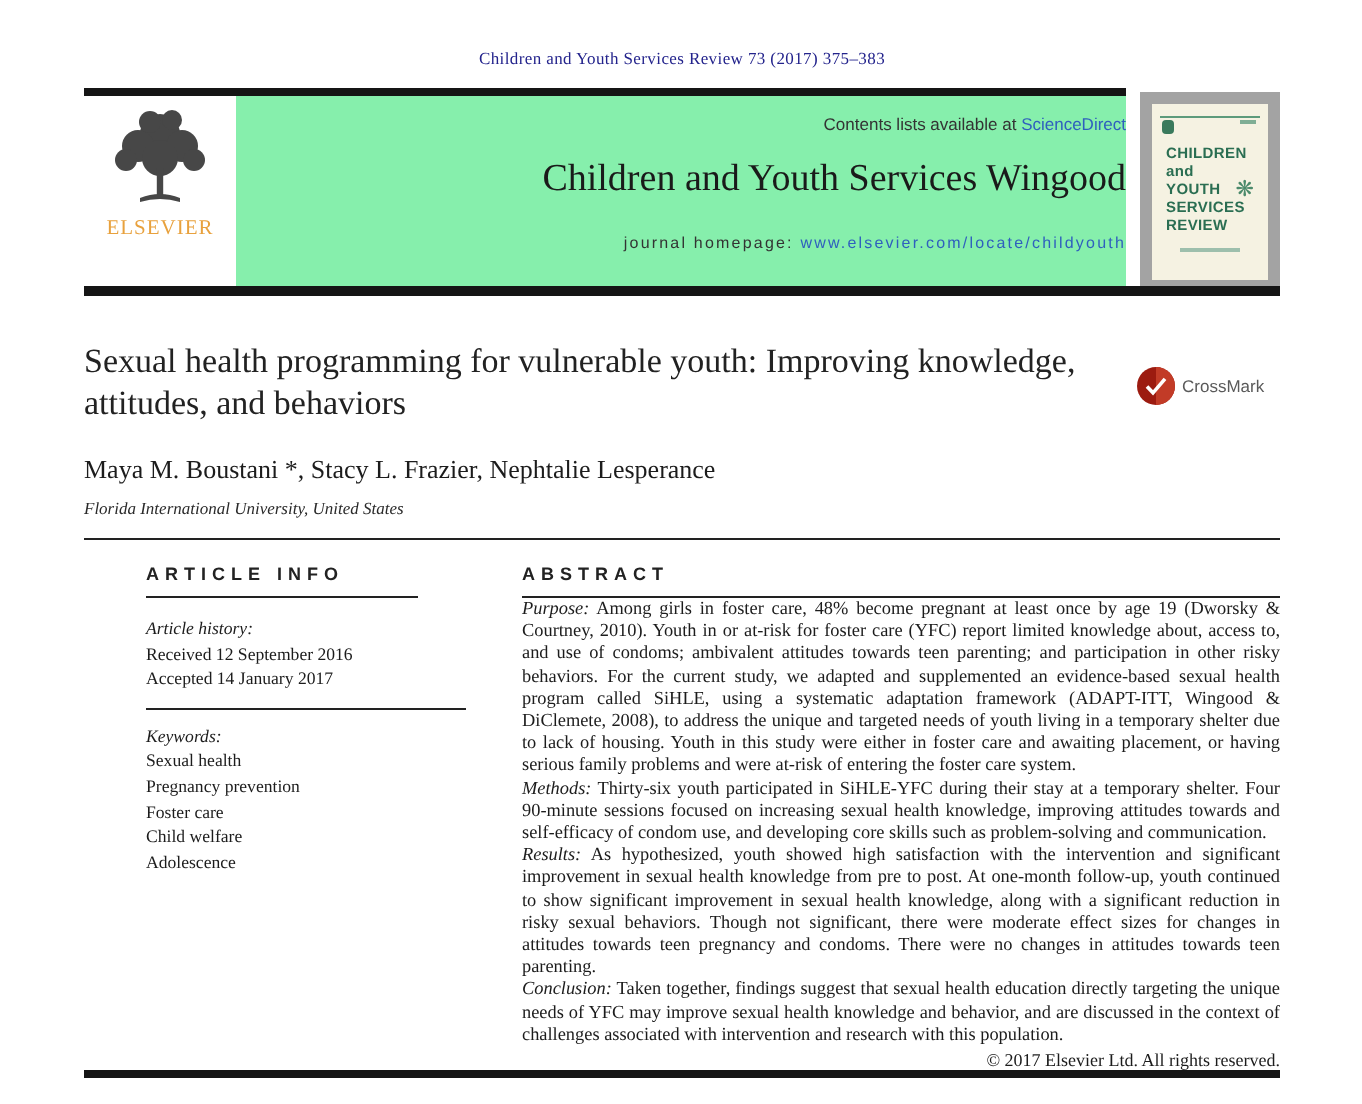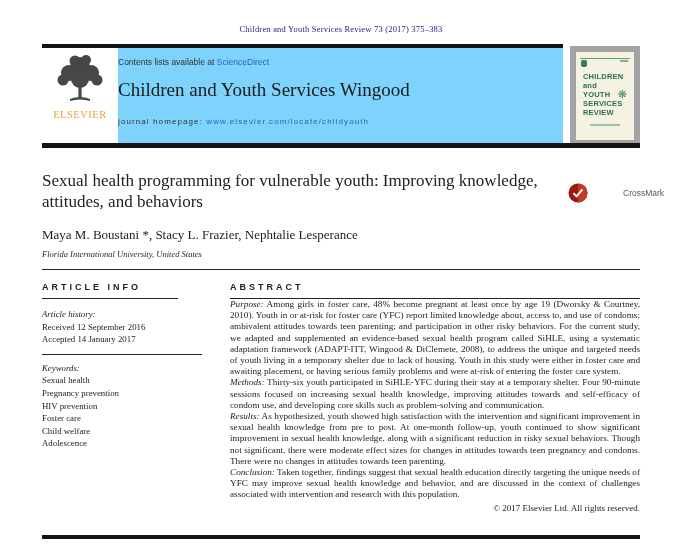--- a/index.html
+++ b/index.html
@@ -33,21 +33,21 @@
     background: #fff; text-align: center;
   }
   .logo-box svg { display: block; margin: 4px auto 0 auto; }
   .elsevier-text {
     font-family: "Liberation Serif", serif;
     font-size: 10.5px; color: #e8a13d; letter-spacing: 0.5px; margin-top: 1px;
   }
 
   .banner {
     position: absolute; left: 76px; top: 4px; width: 445px; height: 95px;
-    background: #7dd3fc; text-align: left;
+    background: #86efac; text-align: right;
   }
   .contents-line { margin-top: 9px; font-family: "Liberation Sans", sans-serif; font-size: 8.5px; color: #333; }
   .sd-link { color: #2f5fbe; text-decoration: none; cursor: pointer; }
   .banner-title { margin-top: 12px; font-size: 19px; color: #1a1a1a; font-family: "Liberation Serif", serif; }
   .homepage-line {
     margin-top: 16px; font-family: "Liberation Sans", sans-serif;
     font-size: 8px; letter-spacing: 1.1px; color: #333;
   }
   .homepage-line .url { color: #2f5fbe; text-decoration: none; cursor: pointer; }
 
@@ -71,30 +71,30 @@
 
   
   .title-row { display: flex; margin-top: 22px; }
   h1.article-title {
     flex: 1; max-width: 552px;
     font-size: 17px; line-height: 21px; font-weight: normal;
     color: #222222; font-family: "Liberation Serif", serif;
   }
   .crossmark { width: 72px; margin-top: 4px; display: flex; align-items: center; gap: 3px; cursor: pointer; }
   .crossmark svg { flex: 0 0 auto; }
-  .crossmark-label { font-size: 8.5px; color: #5a5a5a; font-family: "Liberation Sans", sans-serif; margin-left: 32px; }
+  .crossmark-label { font-size: 8.5px; color: #5a5a5a; font-family: "Liberation Sans", sans-serif; }
 
   .authors { margin-top: 15px; font-size: 13px; color: #1c1c1c; }
   .affiliation { margin-top: 6px; font-size: 8.5px; font-style: italic; color: #2a2a2a; }
 
   .full-rule { margin-top: 10px; height: 1px; background: #222; border: none; }
 
   
   .two-col { display: flex; margin-top: 12px; }
-  .col-left { width: 168px; flex: 0 0 auto; }
+  .col-left { width: 168px; flex: 0 0 auto; margin-left: 31px; }
   .col-right { flex: 1; margin-left: 20px; }
 
   .col-heading {
     font-family: "Liberation Sans", sans-serif;
     font-size: 9px; font-weight: bold; letter-spacing: 3px; color: #222;
   }
   .heading-rule { height: 1px; background: #222; margin-top: 6px; }
   .col-left .heading-rule { width: 136px; }
 
   .info-block { margin-top: 9px; font-size: 8.8px; line-height: 12.6px; }
@@ -198,21 +198,20 @@
           <div class="info-line">Received 12 September 2016</div>
           <div class="info-line">Accepted 14 January 2017</div>
         </div>
 
         <div class="mid-rule"></div>
 
         <div class="info-block" style="margin-top:0;">
           <div class="info-label">Keywords:</div>
           <div class="info-line">Sexual health</div>
           <div class="info-line">Pregnancy prevention</div>
-          <div class="info-line">HIV prevention</div>
           <div class="info-line">Foster care</div>
           <div class="info-line">Child welfare</div>
           <div class="info-line">Adolescence</div>
         </div>
       </div>
 
       <div class="col-right">
         <div class="col-heading">ABSTRACT</div>
         <div class="heading-rule"></div>
 

